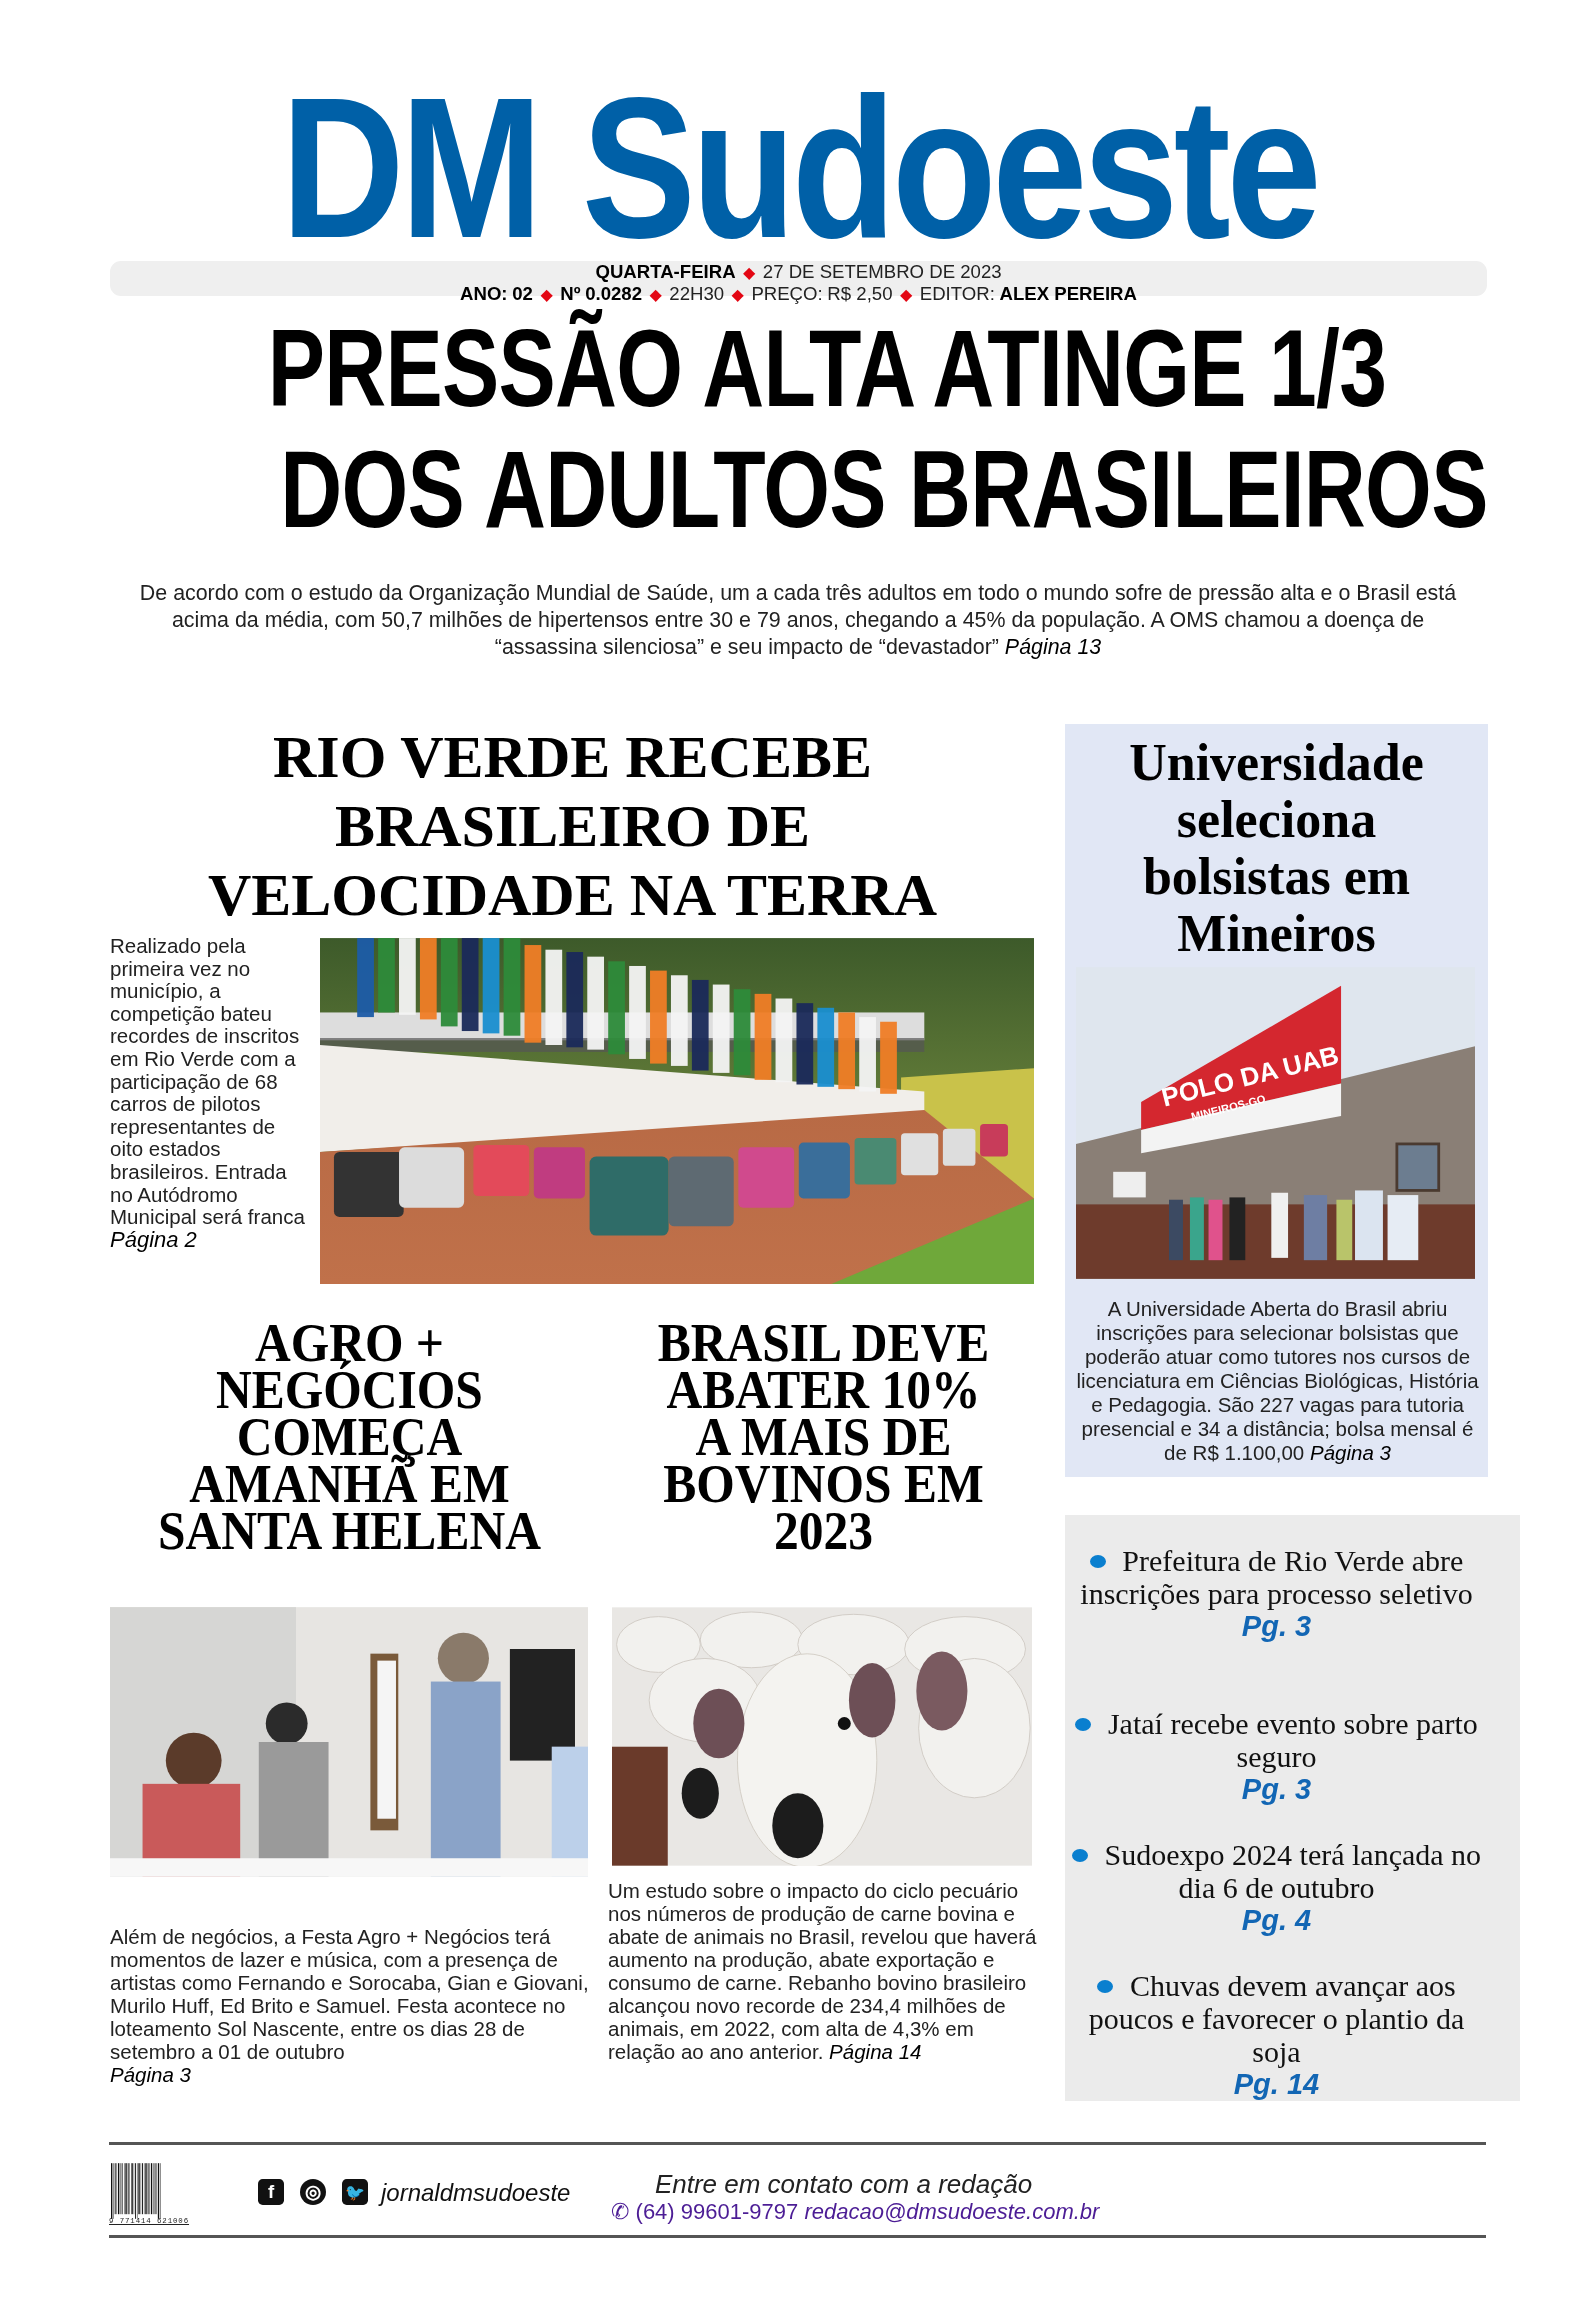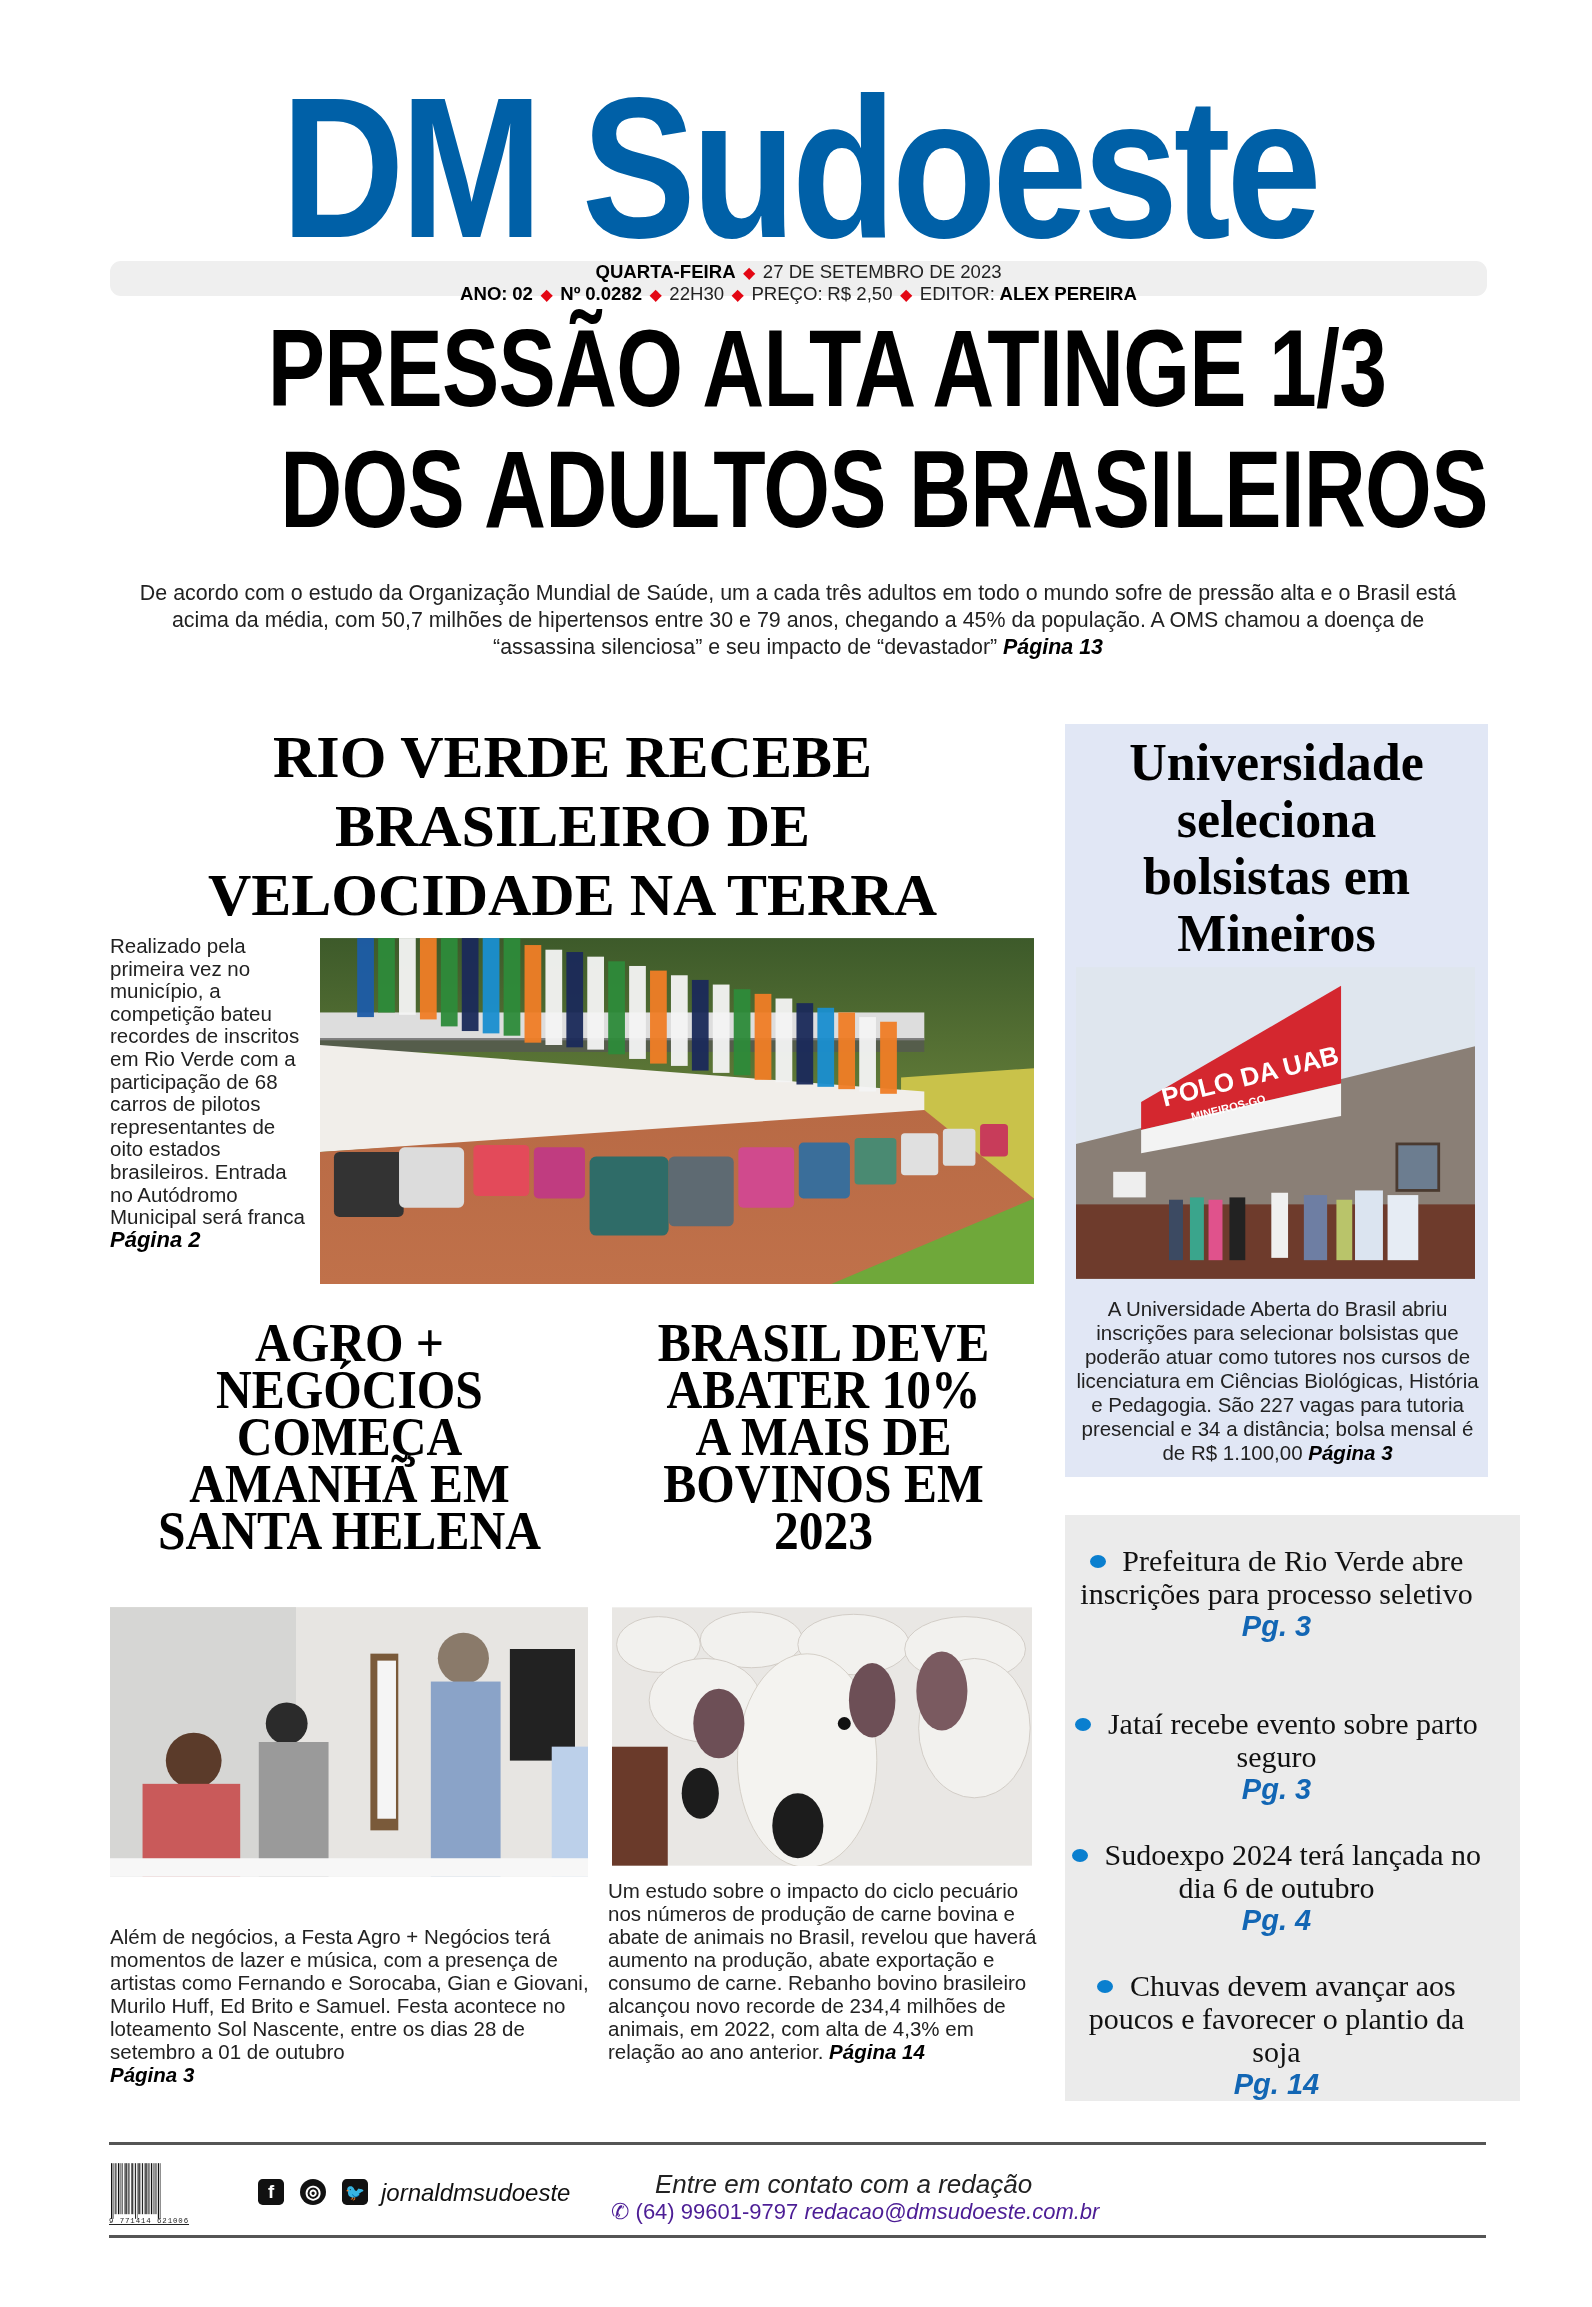--- a/index.html
+++ b/index.html
@@ -11,21 +11,21 @@
   
   #datebar { left:110px; top:261px; width:1377px; height:35px; background:#efefef; border-radius:11px; display:flex; align-items:center; justify-content:space-between; padding:0 14px; box-sizing:border-box; font-size:18.6px;flex-direction:column; }
   #datebar .grp { display:flex; align-items:center; gap:4.7px; white-space:nowrap; }
   .dia { color:#e30613; font-size:16px; margin:0 2.8px; }
   .b { font-weight:bold; }
   .light { font-weight:normal; color:#222; }
   
   #headline { left:110px; top:307px; width:1376px; text-align:center; }
   #headline div { font-family:"Liberation Sans", sans-serif; font-weight:bold; font-size:110px; line-height:121px; display:inline-block; transform:scaleX(0.78); transform-origin:center; white-space:nowrap; letter-spacing:-0.9px; }
   #lead { left:126px; top:580px; width:1344px; text-align:center; font-size:21.4px; line-height:27px; color:#222; }
-  .pg { font-weight:bold; font-style:italic; color:#000; }
+  .pg { font-weight:normal; font-style:italic; color:#000; }
   
   .serifhead { font-family:"Liberation Serif", serif; font-weight:bold; text-align:center; }
   #rv-title { left:110px; top:712px; width:925px; font-size:60px; line-height:69px;margin-top:11px; }
   #rv-text { left:110px; top:935px; width:200px; font-size:20.5px; line-height:22.6px; color:#222; }
   #rv-text .pg { font-size:22px; }
   #rv-photo { left:320px; top:938px; width:714px; height:346px; }
   
   #uni-box { left:1065px; top:724px; width:423px; height:753px; background:#e1e7f5; }
   #uni-title { left:1065px; top:734px; width:423px; font-size:52px; line-height:57px; }
   #uni-photo { left:1076px; top:967px; width:399px; height:312px; }

